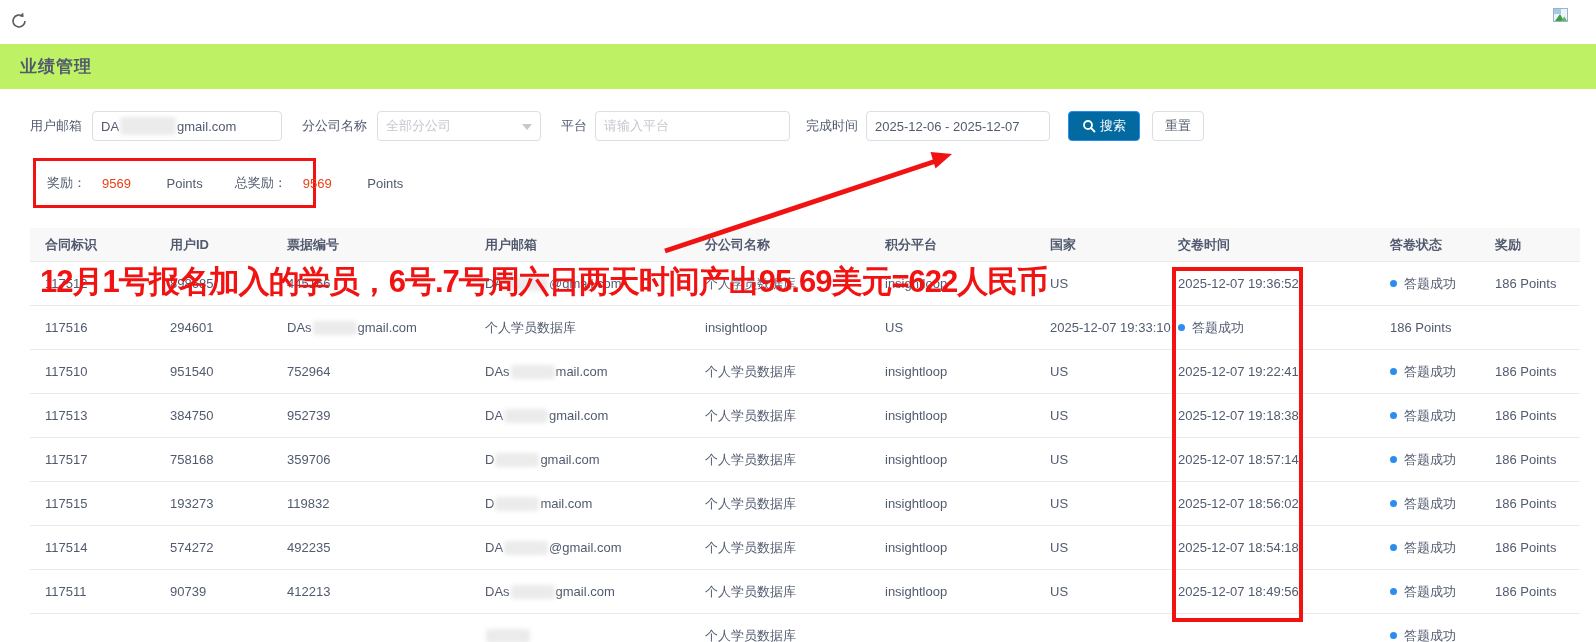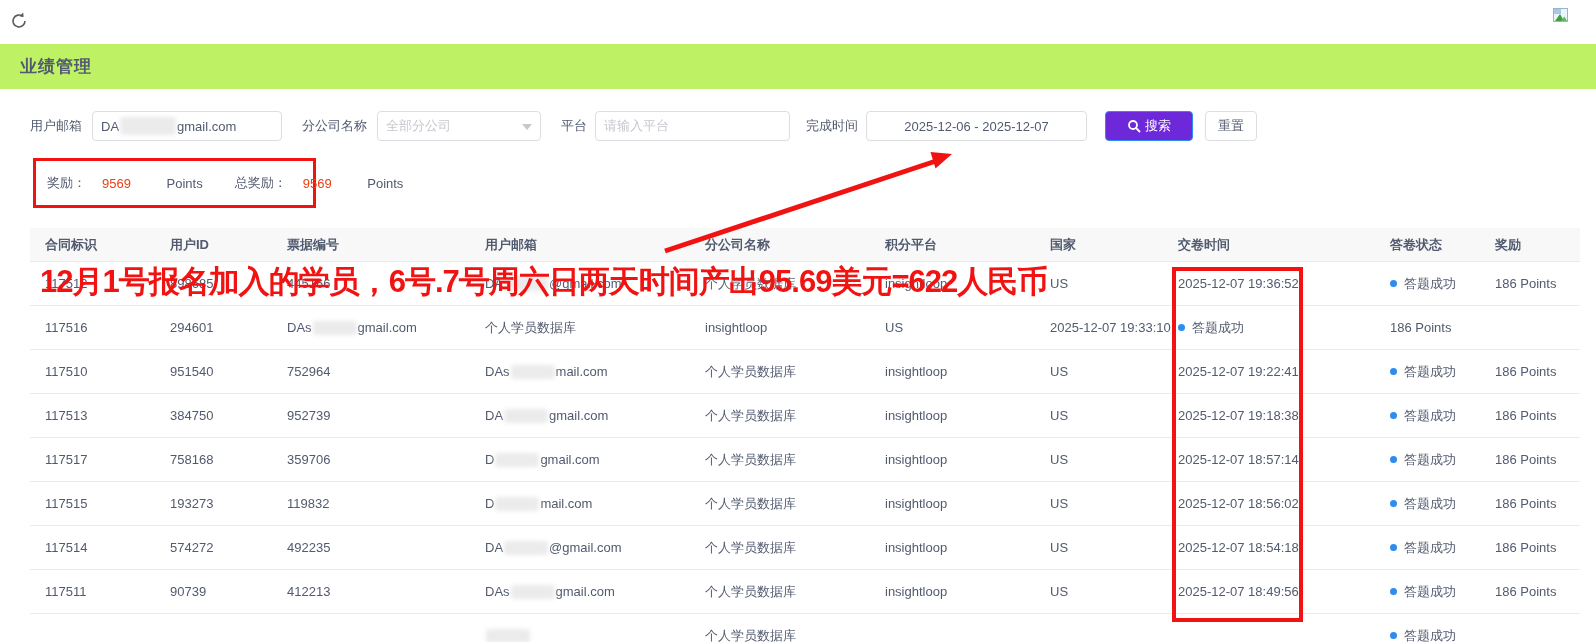--- a/index.html
+++ b/index.html
@@ -20,21 +20,21 @@
   
   .filters { position:absolute; left:30px; top:111px; height:30px; display:flex; align-items:center; }
   .flabel { font-size:13px; color:#515a6e; white-space:nowrap; }
   .fbox { height:30px; border:1px solid #dcdee2; border-radius:4px; background:#fff;
     display:flex; align-items:center; padding:0 8px; font-size:13px; color:#515a6e; position:relative; }
   .placeholder { color:#c5c8ce; }
   .caret { position:absolute; right:8px; top:12px; width:0; height:0;
     border-left:5px solid transparent; border-right:5px solid transparent; border-top:6px solid #c5c8ce; }
   .btn { height:30px; border-radius:4px; font-size:13px; display:flex; align-items:center;
     justify-content:center; cursor:pointer; }
-  .btn-primary { background:#6d28d9; color:#fff; border:1px solid #2d8cf0; width:88px; gap:4px; }
+  .btn-primary { background:#0369a1; color:#fff; border:1px solid #2d8cf0; width:72px; gap:4px; }
   .btn-default { background:#fff; color:#515a6e; border:1px solid #dcdee2; width:52px; }
 
   
   .summary { position:absolute; left:33px; top:158px; width:283px; height:50px;
     border:3px solid #f11212; display:flex; align-items:center; padding-left:11px;
     font-size:13px; color:#515a6e; white-space:nowrap;gap:16px; }
   .rednum { color:#ed4014; }
   .summary .gap { display:inline-block; width:14px; }
 
   
@@ -95,21 +95,21 @@
       <span class="placeholder">全部分公司</span>
       <span class="caret"></span>
     </div>
 
     <span class="flabel" style="margin-left:20px;">平台</span>
     <div class="fbox" style="width:195px; margin-left:8px;">
       <span class="placeholder">请输入平台</span>
     </div>
 
     <span class="flabel" style="margin-left:16px;">完成时间</span>
-    <div class="fbox" style="width:221px; margin-left:8px;justify-content:center;">
+    <div class="fbox" style="width:184px; margin-left:8px;">
       <span>2025-12-06 - 2025-12-07</span>
     </div>
 
     <div class="btn btn-primary" style="margin-left:18px;">
       <svg width="14" height="14" viewBox="0 0 14 14">
         <circle cx="6" cy="6" r="4" fill="none" stroke="#fff" stroke-width="1.8"></circle>
         <line x1="9" y1="9" x2="12.5" y2="12.5" stroke="#fff" stroke-width="1.8" stroke-linecap="round"></line>
       </svg>
       <span>搜索</span>
     </div>

